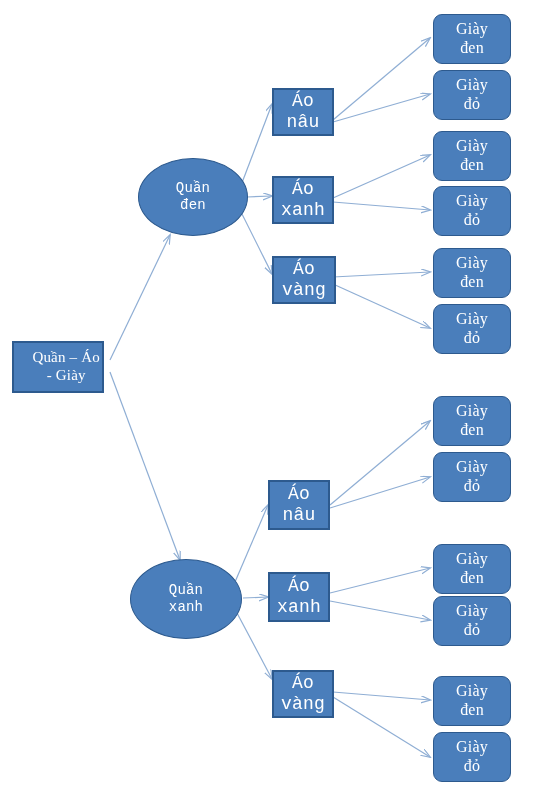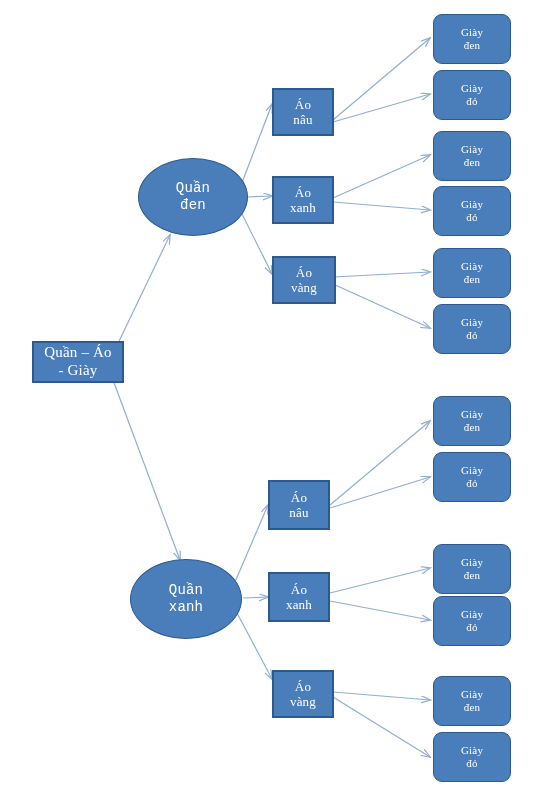--- a/index.html
+++ b/index.html
@@ -47,24 +47,25 @@
     border-width: 1px;
     font-family: Liberation Mono, monospace;
   }
   .node-root {
     font-size: 15px;
   }
   .node-level1 {
     font-size: 14px;
   }
   .node-level2 {
-    font-size: 13px;
+    font-size: 18px;
+    font-family: Liberation Mono, monospace;
   }
   .node-level3 {
-    font-size: 11px;
+    font-size: 16px;
     font-family: Liberation Serif, serif;
   }
   .node-label {
     display: block;
     white-space: pre-line;
     padding: 0 2px;
   }
   svg.edges {
     position: absolute;
     left: 0;
@@ -112,21 +113,21 @@
       <line x1="330" y1="508" x2="430" y2="477"></line>
 
       <line x1="330" y1="593" x2="430" y2="568"></line>
       <line x1="330" y1="601" x2="430" y2="620"></line>
 
       <line x1="333" y1="692" x2="430" y2="700"></line>
       <line x1="333" y1="697" x2="430" y2="757"></line>
     </g>
   </svg>
 
-  <div class="node node-rect node-root" style="left:32px; top:341px; width:92px; height:42px;">
+  <div class="node node-rect node-root" style="left:12px; top:341px; width:92px; height:52px;justify-content:flex-end;">
     <span class="node-label">Quần – Áo
 - Giày</span>
   </div>
 
   <div class="node node-ellipse node-level1" style="left:138px; top:158px; width:110px; height:78px;">
     <span class="node-label">Quần
 đen</span>
   </div>
   <div class="node node-ellipse node-level1" style="left:130px; top:559px; width:112px; height:80px;">
     <span class="node-label">Quần

